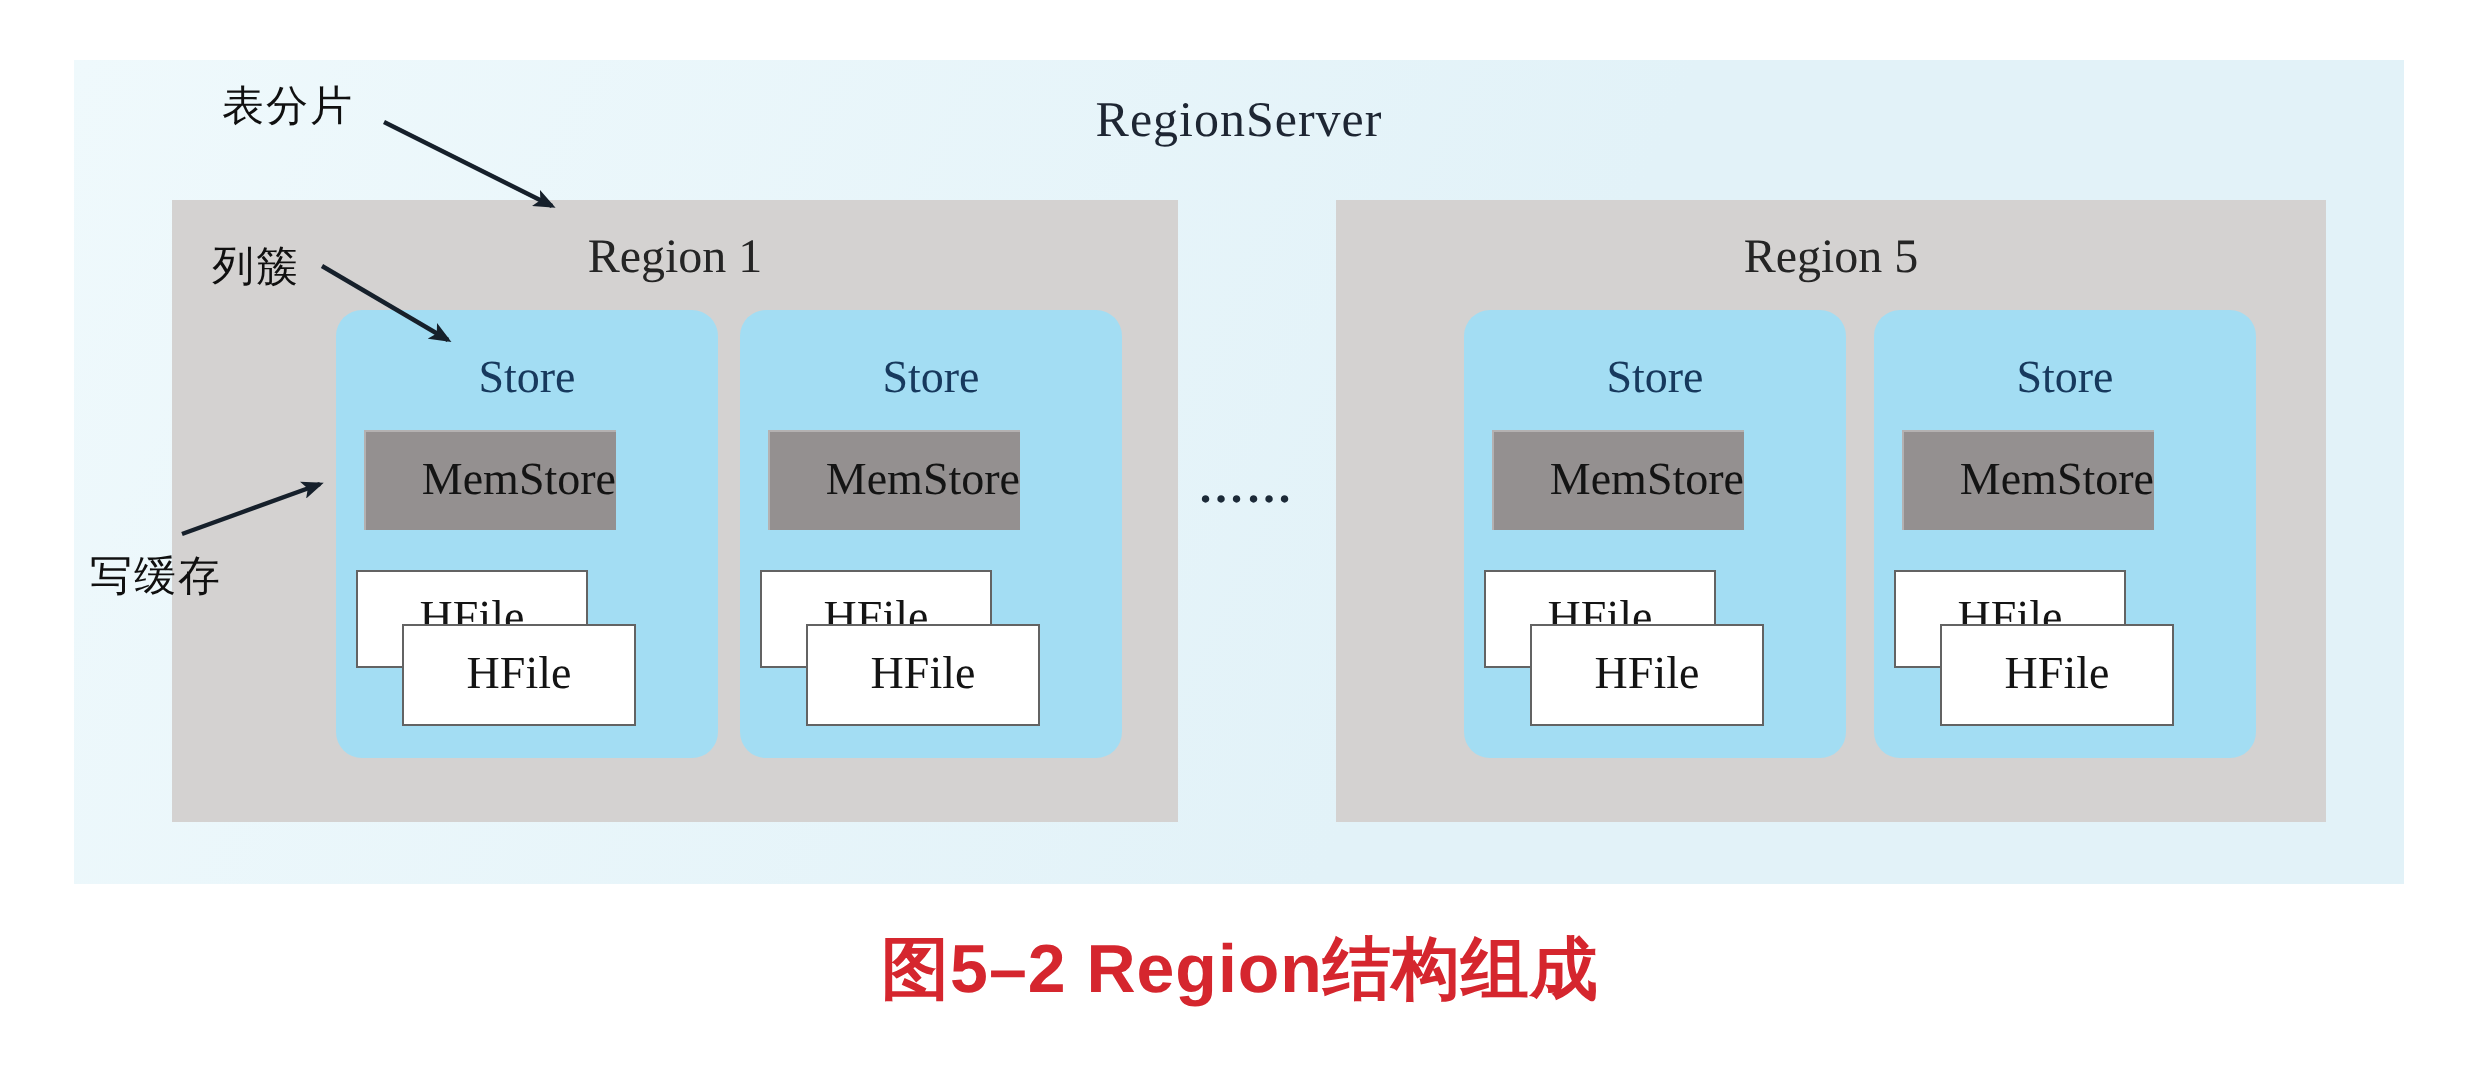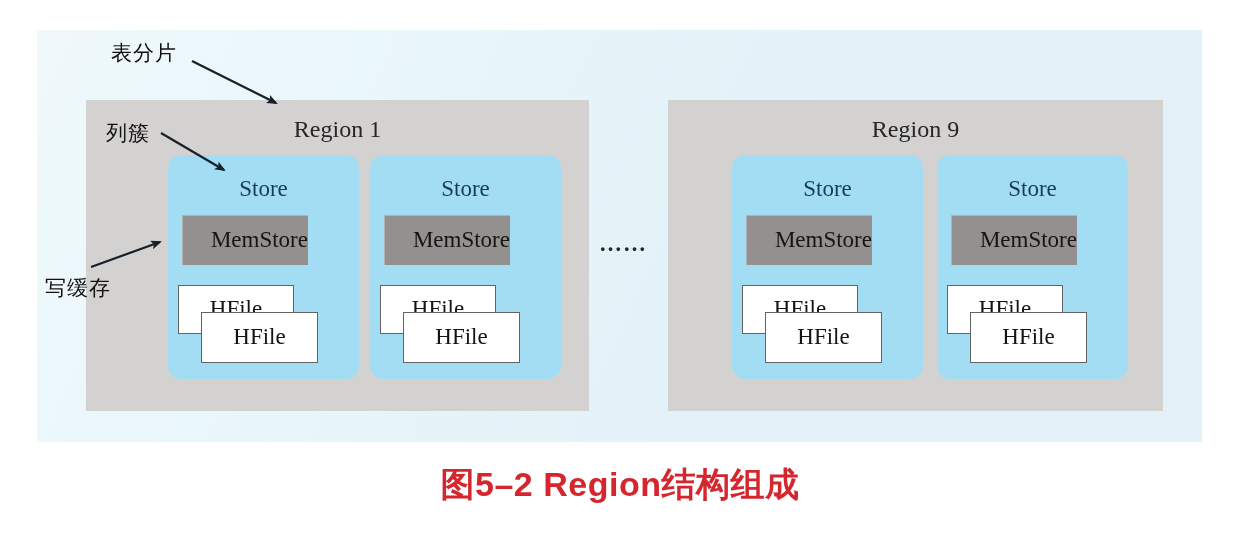--- a/index.html
+++ b/index.html
@@ -142,41 +142,42 @@
     color: var(--caption-red, #d5262e);
     letter-spacing: 0.5px;
   }
 </style>
 </head>
 <body>
 
 <div class="canvas">
 
   <div class="server-box">
+    <div class="server-title">RegionServer</div>
 
     <div class="region region-1">
       <div class="region-title">Region 1</div>
 
       <div class="store store-a">
         <div class="store-title">Store</div>
         <div class="memstore">MemStore</div>
         <div class="hfile hfile-1">HFile</div>
         <div class="hfile hfile-2">HFile</div>
       </div>
 
       <div class="store store-b">
         <div class="store-title">Store</div>
         <div class="memstore">MemStore</div>
         <div class="hfile hfile-1">HFile</div>
         <div class="hfile hfile-2">HFile</div>
       </div>
     </div>
 
     <div class="region region-2">
-      <div class="region-title">Region 9</div>
+      <div class="region-title">Region 5</div>
 
       <div class="store store-c">
         <div class="store-title">Store</div>
         <div class="memstore">MemStore</div>
         <div class="hfile hfile-1">HFile</div>
         <div class="hfile hfile-2">HFile</div>
       </div>
 
       <div class="store store-d">
         <div class="store-title">Store</div>

